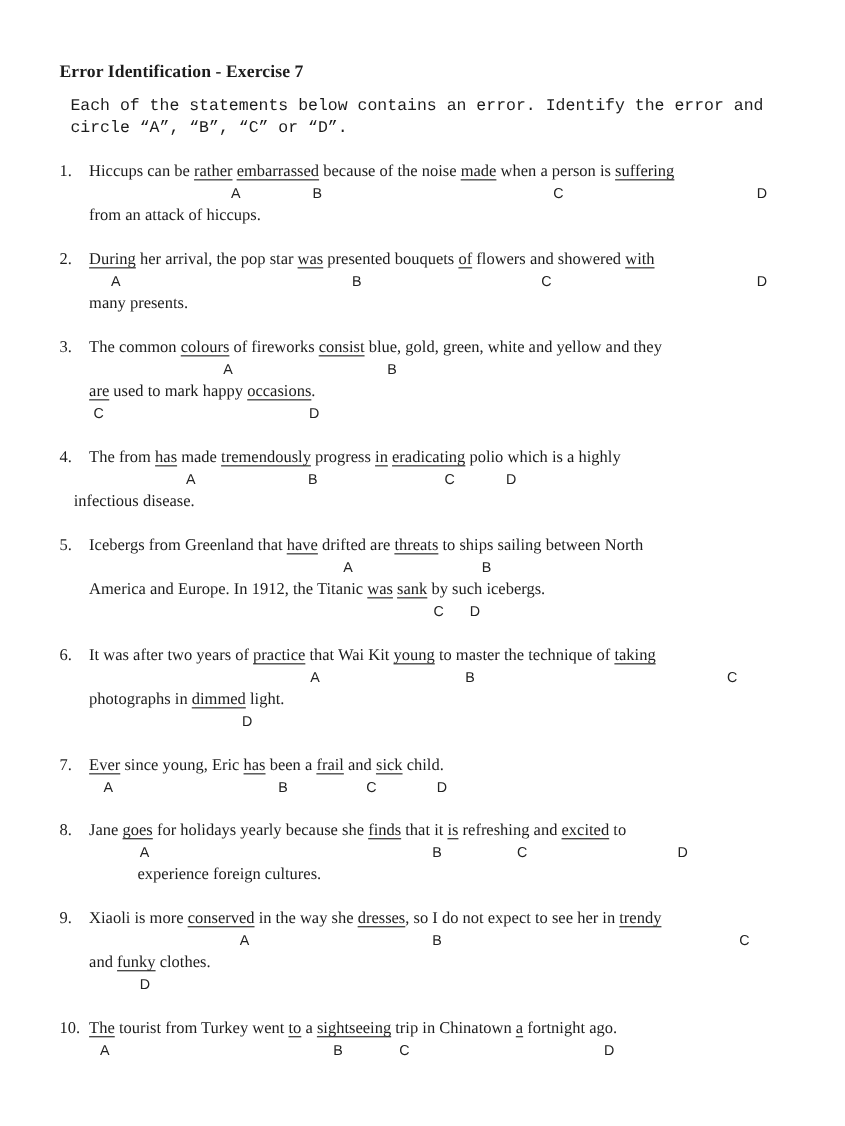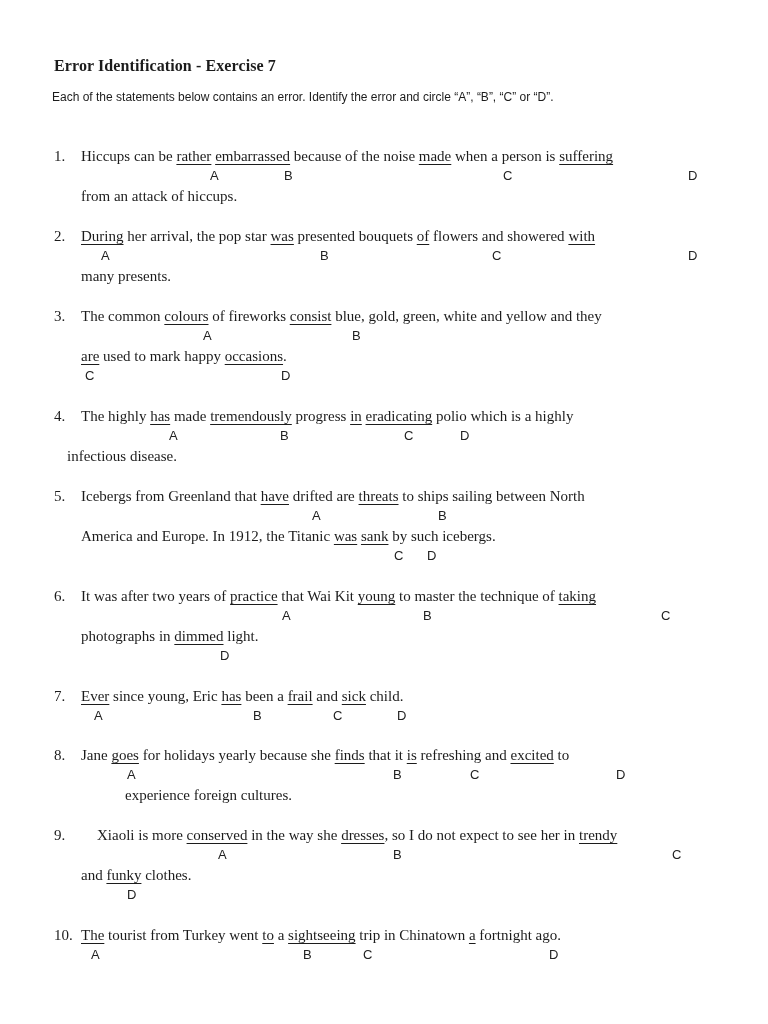--- a/index.html
+++ b/index.html
@@ -1,22 +1,22 @@
 <!DOCTYPE html>
 <html><head>
 <meta charset="utf-8">
 <style>
   html, body { margin:0; padding:0; background:#ffffff; }
   body { width:768px; height:1024px; position:relative; overflow:hidden;
          font-family:"DejaVu Serif","Liberation Serif",serif; color:#1c1c1c; }
   .page { position:absolute; left:0; top:0; width:768px; height:884px; }
   .title { position:absolute; left:54px; top:57px; font-size:16px; font-weight:bold;
            font-family:"Liberation Serif",serif; letter-spacing:0.1px; }
-  .instr { position:absolute; left:52px; top:87px; width:680px; font-size:12px;
-           font-family:Liberation Sans, sans-serif; line-height:20px; }
+  .instr { position:absolute; left:64px; top:87px; width:680px; font-size:15px;
+           font-family:Liberation Mono, monospace; line-height:20px; }
   .line { position:absolute; white-space:nowrap; font-size:15px; font-family:"Liberation Serif",serif; }
   .num { position:absolute; font-size:15px; font-family:"Liberation Serif",serif; }
   .u { text-decoration:underline; text-underline-offset:3px; text-decoration-thickness:1px; }
   .lbl { position:absolute; font-size:13px; font-family:"Liberation Sans",sans-serif; color:#222; }
 </style>
 </head>
 <body>
 
 <div class="page">
   <div class="title">Error Identification - Exercise 7</div>
@@ -37,21 +37,21 @@
       <div class="lbl" style="left: 492px; top: 248px;">C</div>
       <div class="lbl" style="left: 688px; top: 248px;">D</div>
       <div class="num" style="left: 54px; top: 308px;">3.</div>
       <div class="line" style="left: 81px; top: 308px;"><span>The common </span><span class="u">colours</span><span> of fireworks </span><span class="u">consist</span><span> blue, gold, green, white and yellow and they</span></div>
       <div class="line" style="left: 81px; top: 348px;"><span class="u">are</span><span> used to mark happy </span><span class="u">occasions</span><span>.</span></div>
       <div class="lbl" style="left: 203px; top: 328px;">A</div>
       <div class="lbl" style="left: 352px; top: 328px;">B</div>
       <div class="lbl" style="left: 85px; top: 368px;">C</div>
       <div class="lbl" style="left: 281px; top: 368px;">D</div>
       <div class="num" style="left: 54px; top: 408px;">4.</div>
-      <div class="line" style="left: 81px; top: 408px;"><span>The highly </span><span class="u">has</span><span> made </span><span class="u">tremendously</span><span> progress </span><span class="u">in</span><span> </span><span class="u">eradicating</span><span> polio which is a highly</span></div>
+      <div class="line" style="left: 81px; top: 408px;"><span>The from </span><span class="u">has</span><span> made </span><span class="u">tremendously</span><span> progress </span><span class="u">in</span><span> </span><span class="u">eradicating</span><span> polio which is a highly</span></div>
       <div class="line" style="left: 67px; top: 448px;"><span>infectious disease.</span></div>
       <div class="lbl" style="left: 169px; top: 428px;">A</div>
       <div class="lbl" style="left: 280px; top: 428px;">B</div>
       <div class="lbl" style="left: 404px; top: 428px;">C</div>
       <div class="lbl" style="left: 460px; top: 428px;">D</div>
       <div class="num" style="left: 54px; top: 488px;">5.</div>
       <div class="line" style="left: 81px; top: 488px;"><span>Icebergs from Greenland that </span><span class="u">have</span><span> drifted are </span><span class="u">threats</span><span> to ships sailing between North</span></div>
       <div class="line" style="left: 81px; top: 528px;"><span>America and Europe.  In 1912, the Titanic </span><span class="u">was</span><span> </span><span class="u">sank</span><span> by such icebergs.</span></div>
       <div class="lbl" style="left: 312px; top: 508px;">A</div>
       <div class="lbl" style="left: 438px; top: 508px;">B</div>
@@ -71,21 +71,21 @@
       <div class="lbl" style="left: 333px; top: 708px;">C</div>
       <div class="lbl" style="left: 397px; top: 708px;">D</div>
       <div class="num" style="left: 54px; top: 747px;">8.</div>
       <div class="line" style="left: 81px; top: 747px;"><span>Jane </span><span class="u">goes</span><span> for holidays yearly because she </span><span class="u">finds</span><span> that it </span><span class="u">is</span><span> refreshing and </span><span class="u">excited</span><span> to</span></div>
       <div class="line" style="left: 81px; top: 787px; margin-left: 44px;"><span>experience foreign cultures.</span></div>
       <div class="lbl" style="left: 127px; top: 767px;">A</div>
       <div class="lbl" style="left: 393px; top: 767px;">B</div>
       <div class="lbl" style="left: 470px; top: 767px;">C</div>
       <div class="lbl" style="left: 616px; top: 767px;">D</div>
       <div class="num" style="left: 54px; top: 827px;">9.</div>
-      <div class="line" style="left: 97px; top: 827px;"><span>Xiaoli is more </span><span class="u">conserved</span><span> in the way she </span><span class="u">dresses</span><span>, so I do not expect to see her in </span><span class="u">trendy</span></div>
+      <div class="line" style="left: 81px; top: 827px;"><span>Xiaoli is more </span><span class="u">conserved</span><span> in the way she </span><span class="u">dresses</span><span>, so I do not expect to see her in </span><span class="u">trendy</span></div>
       <div class="line" style="left: 81px; top: 867px;"><span>and </span><span class="u">funky</span><span> clothes.</span></div>
       <div class="lbl" style="left: 218px; top: 847px;">A</div>
       <div class="lbl" style="left: 393px; top: 847px;">B</div>
       <div class="lbl" style="left: 672px; top: 847px;">C</div>
       <div class="lbl" style="left: 127px; top: 887px;">D</div>
       <div class="num" style="left: 54px; top: 927px;">10.</div>
       <div class="line" style="left: 81px; top: 927px;"><span class="u">The</span><span> tourist from Turkey went </span><span class="u">to</span><span> a </span><span class="u">sightseeing</span><span> trip in Chinatown </span><span class="u">a</span><span> fortnight ago.</span></div>
       <div class="lbl" style="left: 91px; top: 947px;">A</div>
       <div class="lbl" style="left: 303px; top: 947px;">B</div>
       <div class="lbl" style="left: 363px; top: 947px;">C</div>

